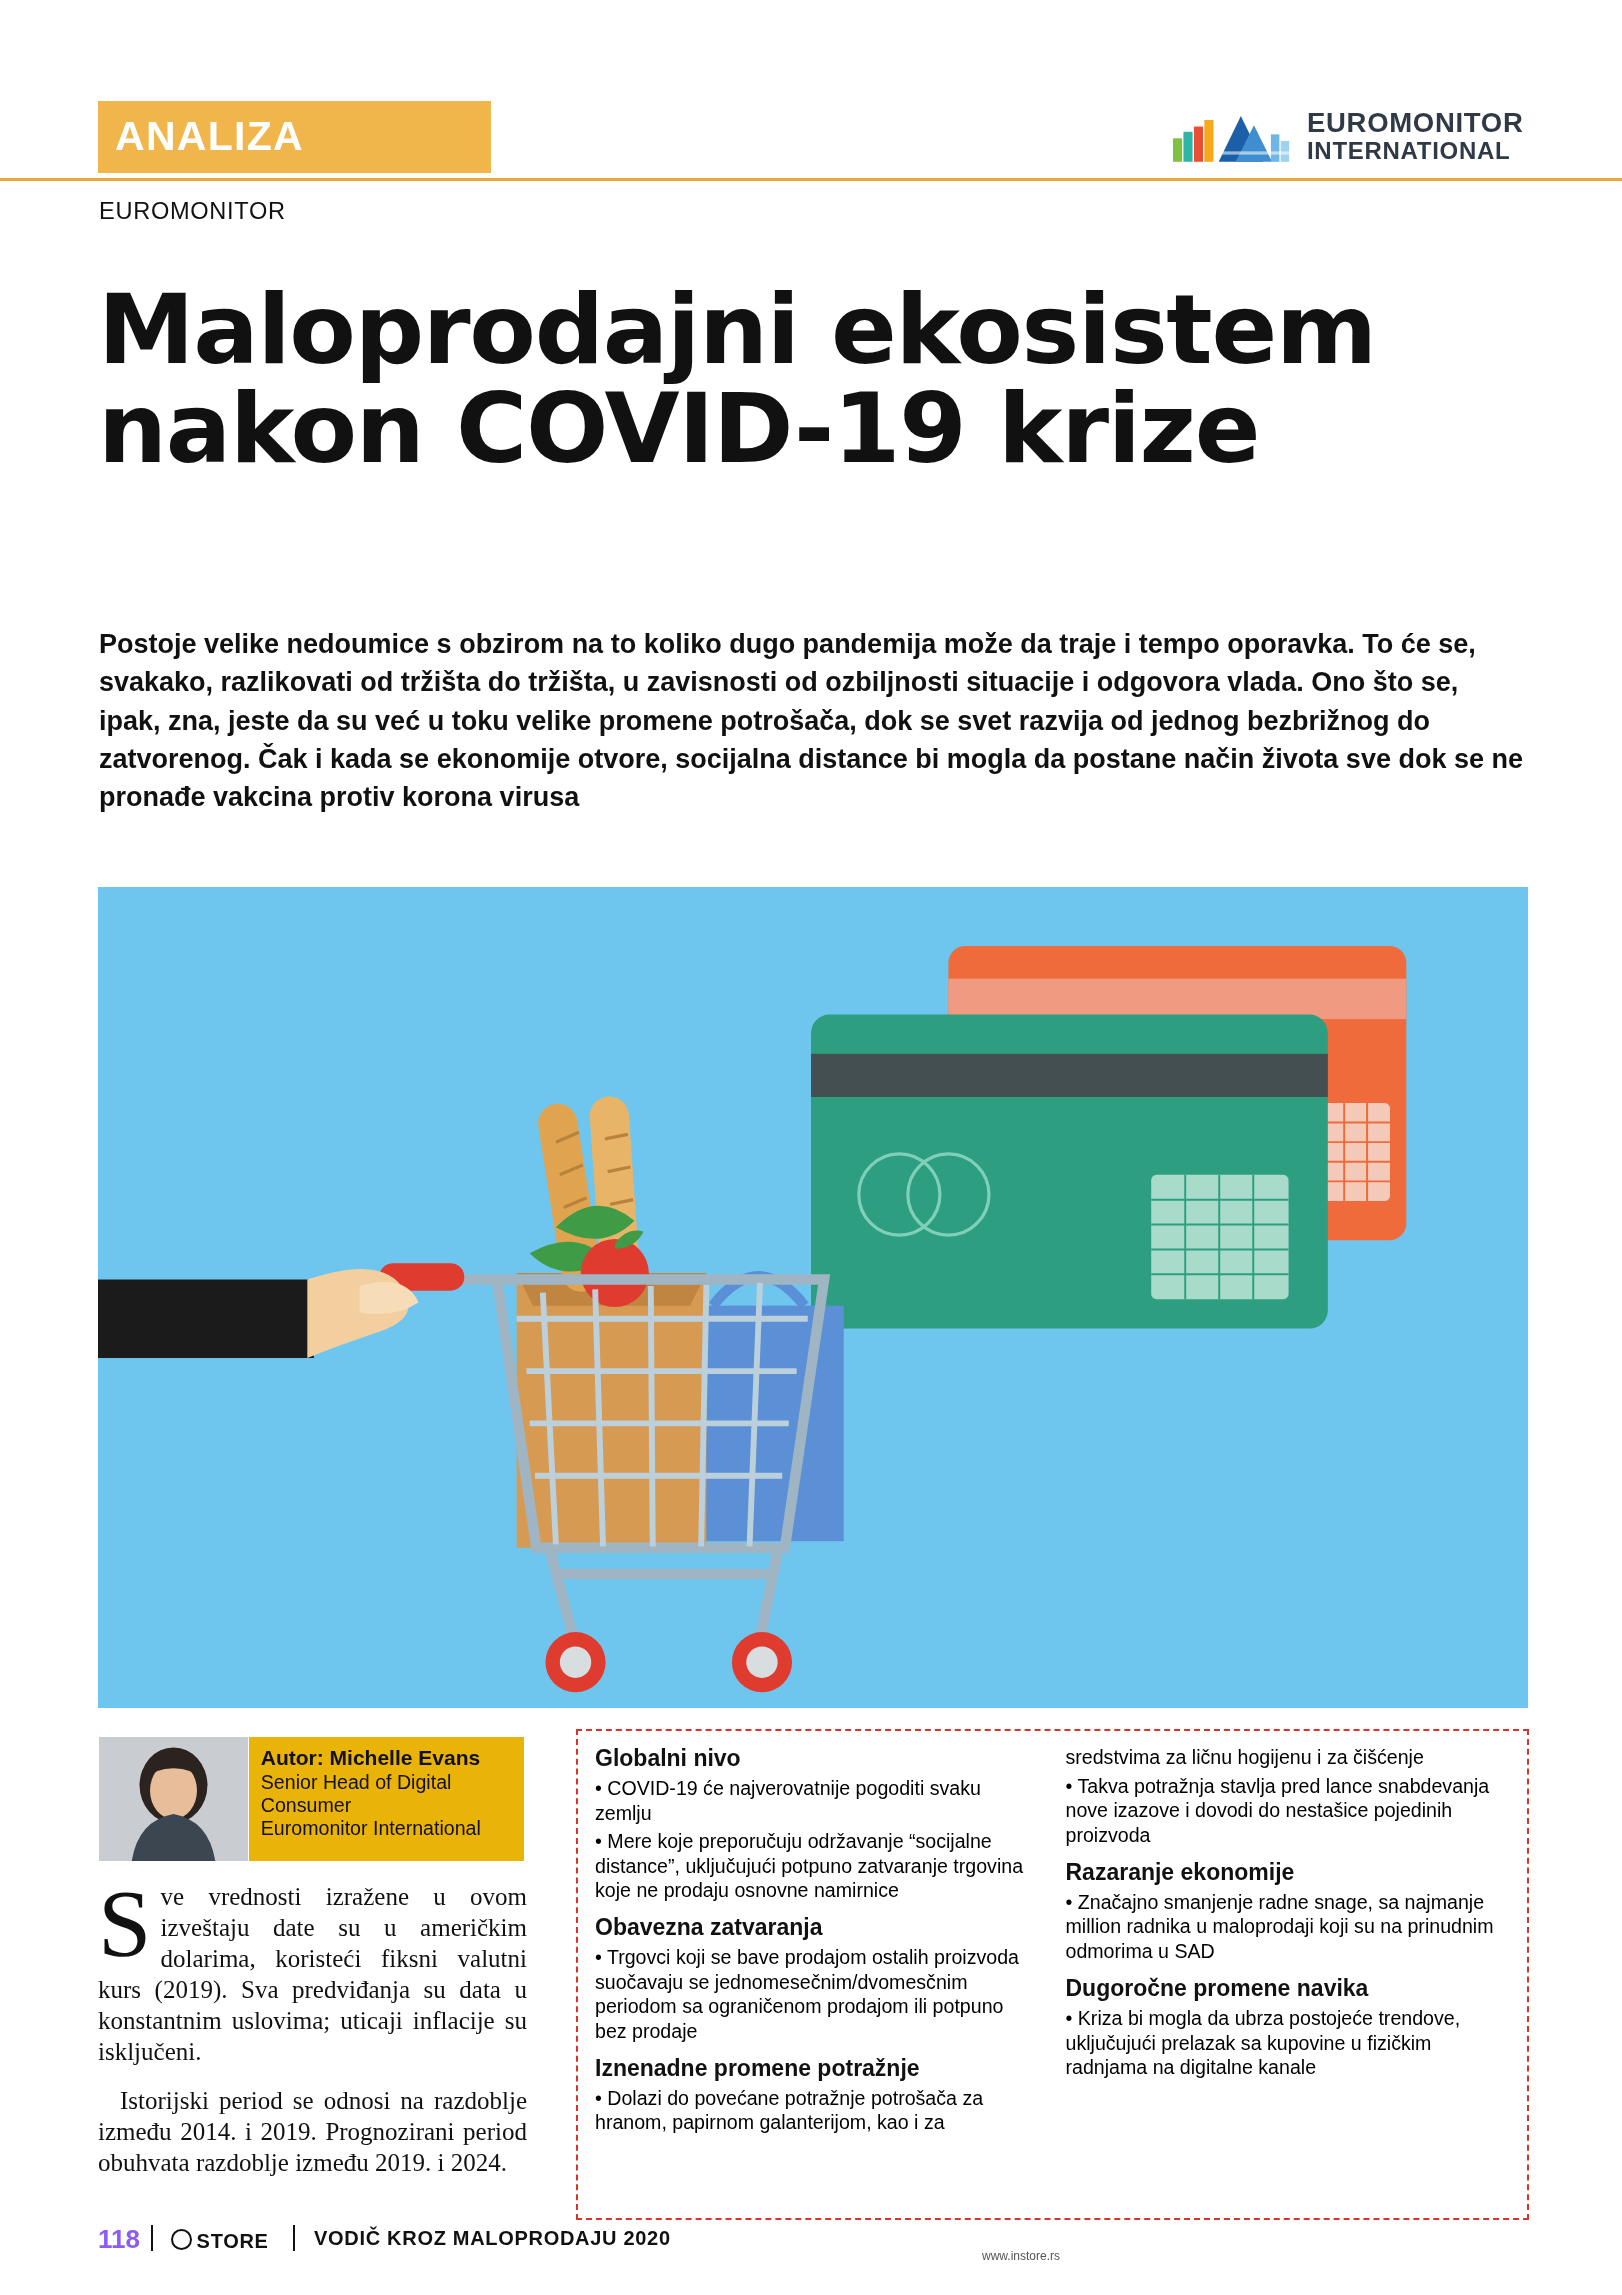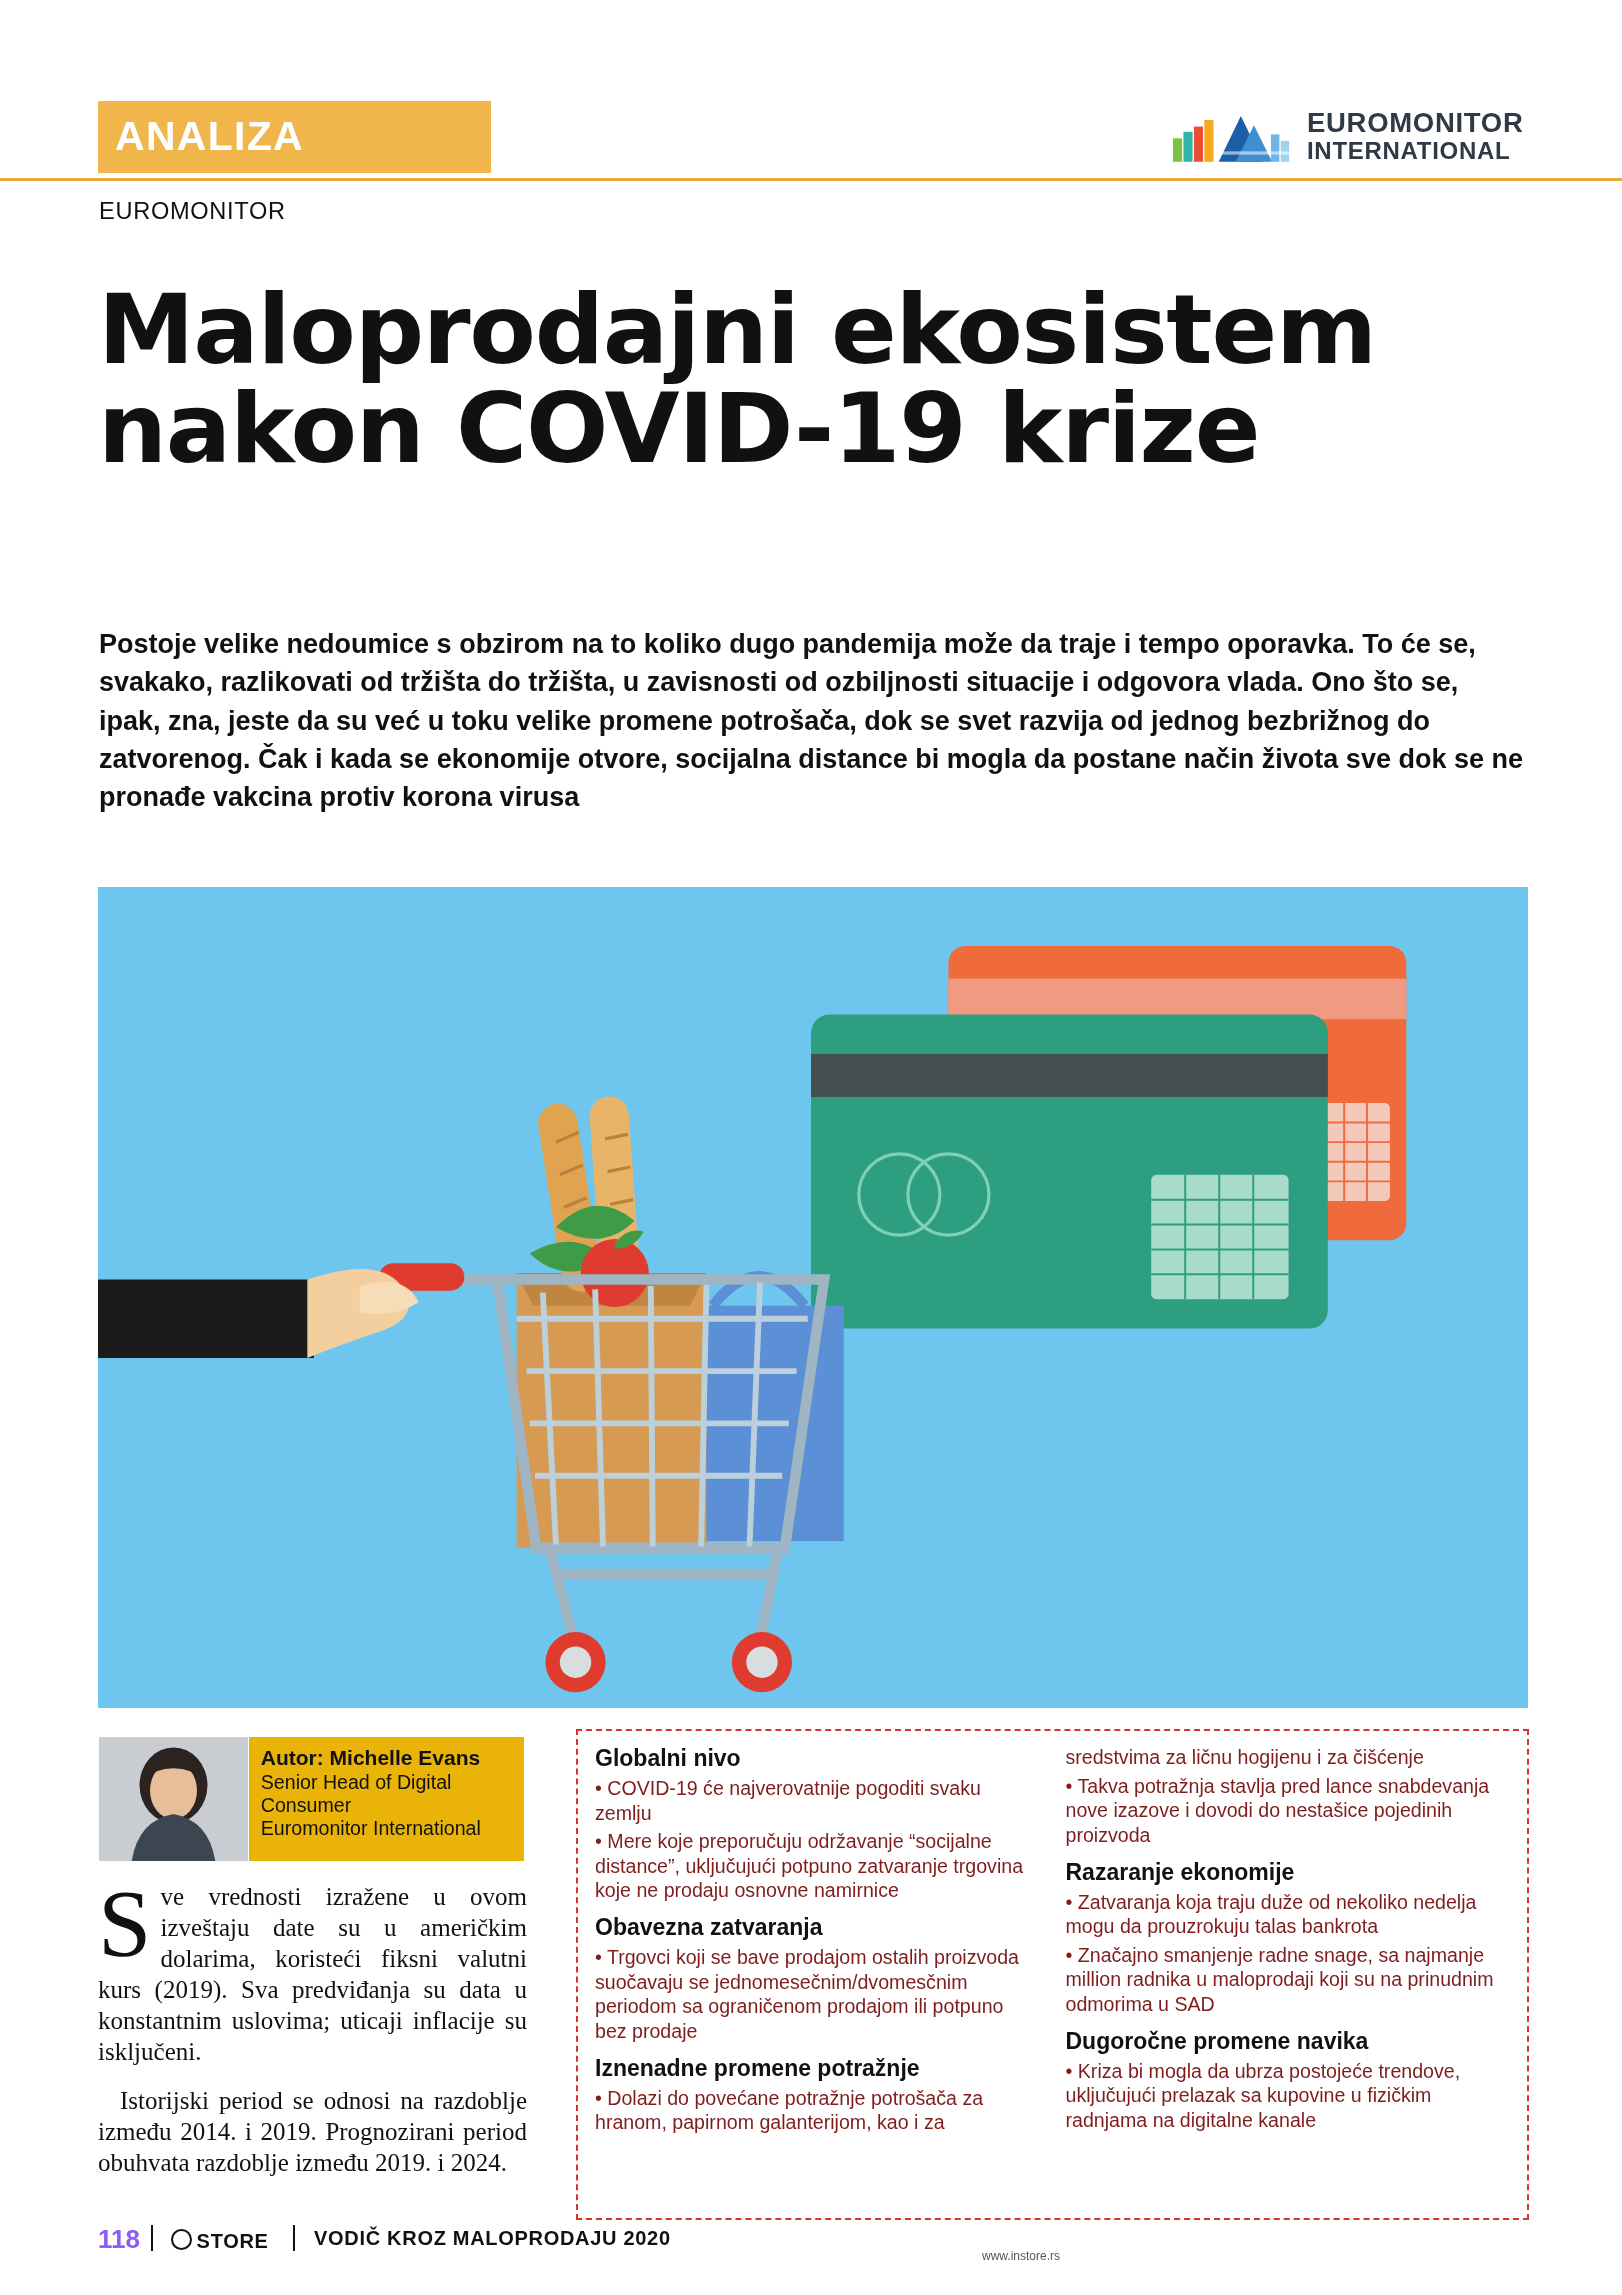--- a/index.html
+++ b/index.html
@@ -98,21 +98,21 @@
   .factbox{
     position:absolute;left:576px;top:1729px;width:953px;height:491px;
     border:2px dashed #d5352b;
     box-sizing:border-box;
     padding:14.4px 17px;
   }
   .factcols{display:flex;gap:26px;height:100%;}
   .factcol{width:452px;}
   .fb-h{font-size:23px;font-weight:bold;margin:0 0 3.9px 0;color:#111;}
   .fb-h.mt{margin-top:11.8px;}
-  .fb-p{font-size:19.6px;line-height:1.25;margin:0 0 3.9px 0;color:#7f1d1d;}
+  .fb-p{font-size:19.6px;line-height:1.25;margin:0 0 3.9px 0;color:#000000;}
 
   
   .footer{
     position:absolute;left:0;top:2218px;width:1623px;height:46px;
   }
   .pagenum{position:absolute;left:98px;top:2224px;font-size:26px;font-weight:bold;color:#8b5cf6;}
   .foot-sep{position:absolute;top:2225px;width:2px;height:26px;background:#111;}
   .foot-store{position:absolute;left:171px;top:2227px;font-size:20px;font-weight:bold;letter-spacing:0.7px;color:#111;}
   .foot-guide{position:absolute;left:314px;top:2227px;font-size:20px;font-weight:bold;letter-spacing:0.7px;color:#111;}
   .foot-url{position:absolute;left:615px;top:2229px;font-size:12px;color:#555;margin-top:20px;}
@@ -293,21 +293,20 @@
         <div class="fb-p">• Mere koje preporučuju održavanje “socijalne distance”, uključujući potpuno zatvaranje trgovina koje ne prodaju osnovne namirnice</div>
         <div class="fb-h mt">Obavezna zatvaranja</div>
         <div class="fb-p">• Trgovci koji se bave prodajom ostalih proizvoda suočavaju se jednomesečnim/dvomesčnim periodom sa ograničenom prodajom ili potpuno bez prodaje</div>
         <div class="fb-h mt">Iznenadne promene potražnje</div>
         <div class="fb-p">• Dolazi do povećane potražnje potrošača za hranom, papirnom galanterijom, kao i za</div>
       </div>
       <div class="factcol">
         <div class="fb-p">sredstvima za ličnu hogijenu i za čišćenje</div>
         <div class="fb-p">• Takva potražnja stavlja pred lance snabdevanja nove izazove i dovodi do nestašice pojedinih proizvoda</div>
         <div class="fb-h mt">Razaranje ekonomije</div>
-        <div class="fb-p">• Zatvaranja koja traju duže od nekoliko nedelja mogu da prouzrokuju talas bankrota</div>
         <div class="fb-p">• Značajno smanjenje radne snage, sa najmanje million radnika u maloprodaji koji su na prinudnim odmorima u SAD</div>
         <div class="fb-h mt">Dugoročne promene navika</div>
         <div class="fb-p">• Kriza bi mogla da ubrza postojeće trendove, uključujući prelazak sa kupovine u fizičkim radnjama na digitalne kanale</div>
       </div>
     </div>
   </div>
 
   <div class="footer"></div>
   <div class="pagenum">118</div>
   <div class="foot-sep" style="left:151px;"></div>

